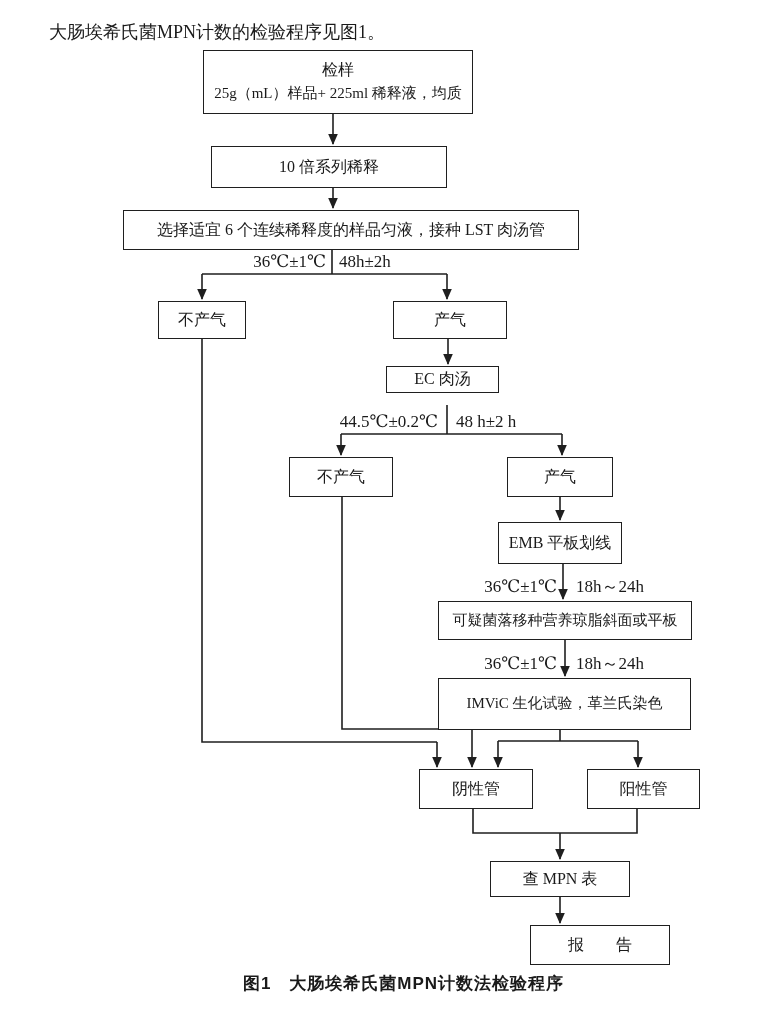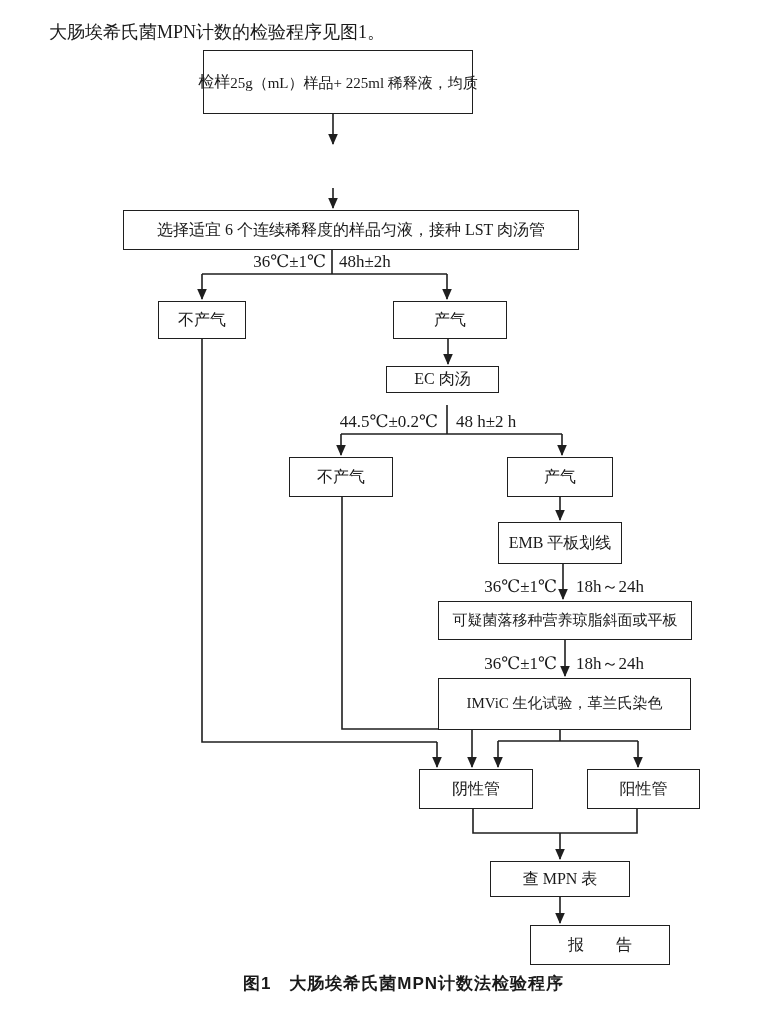--- a/index.html
+++ b/index.html
@@ -12,20 +12,21 @@
     overflow:hidden;
   }
   #wires{position:absolute;left:0;top:0;z-index:0;}
   .ln{stroke:#1f1f1f;stroke-width:1.6;fill:none;}
   .box{
     position:absolute;
     box-sizing:border-box;
     border:1.6px solid #1f1f1f;
     background:#ffffff;
     display:flex;
+    flex-direction:column;
     align-items:center;
     justify-content:center;
     text-align:left;
     font-size:16px;
     line-height:1.3;
     white-space:nowrap;
     z-index:1;
   }
   .elabel{
     position:absolute;
@@ -86,20 +87,21 @@
     <path class="ln" d="M473,809 V833 H637 V809"></path>
     <path class="ln" d="M560,833 V859" marker-end="url(#arw)"></path>
     <path class="ln" d="M560,897 V923" marker-end="url(#arw)"></path>
   </svg>
 
   <div class="box" id="box-sample" style="left:203px;top:50px;width:270px;height:64px;">
     <span class="sub">检样</span>
     <span class="sub">25g（mL）样品+ 225ml 稀释液，均质</span>
   </div>
 
+  <div class="box" style="left:211px;top:146px;width:236px;height:42px;">10 倍系列稀释</div>
 
   <div class="box" style="left:123px;top:210px;width:456px;height:40px;">选择适宜 6 个连续稀释度的样品匀液，接种 LST 肉汤管</div>
 
   <div class="elabel ra" style="left:226px;top:253px;width:100px;">36℃±1℃</div>
   <div class="elabel" style="left:339px;top:253px;">48h±2h</div>
 
   <div class="box" style="left:158px;top:301px;width:88px;height:38px;">不产气</div>
 
   <div class="box" style="left:393px;top:301px;width:114px;height:38px;">产气</div>
 

